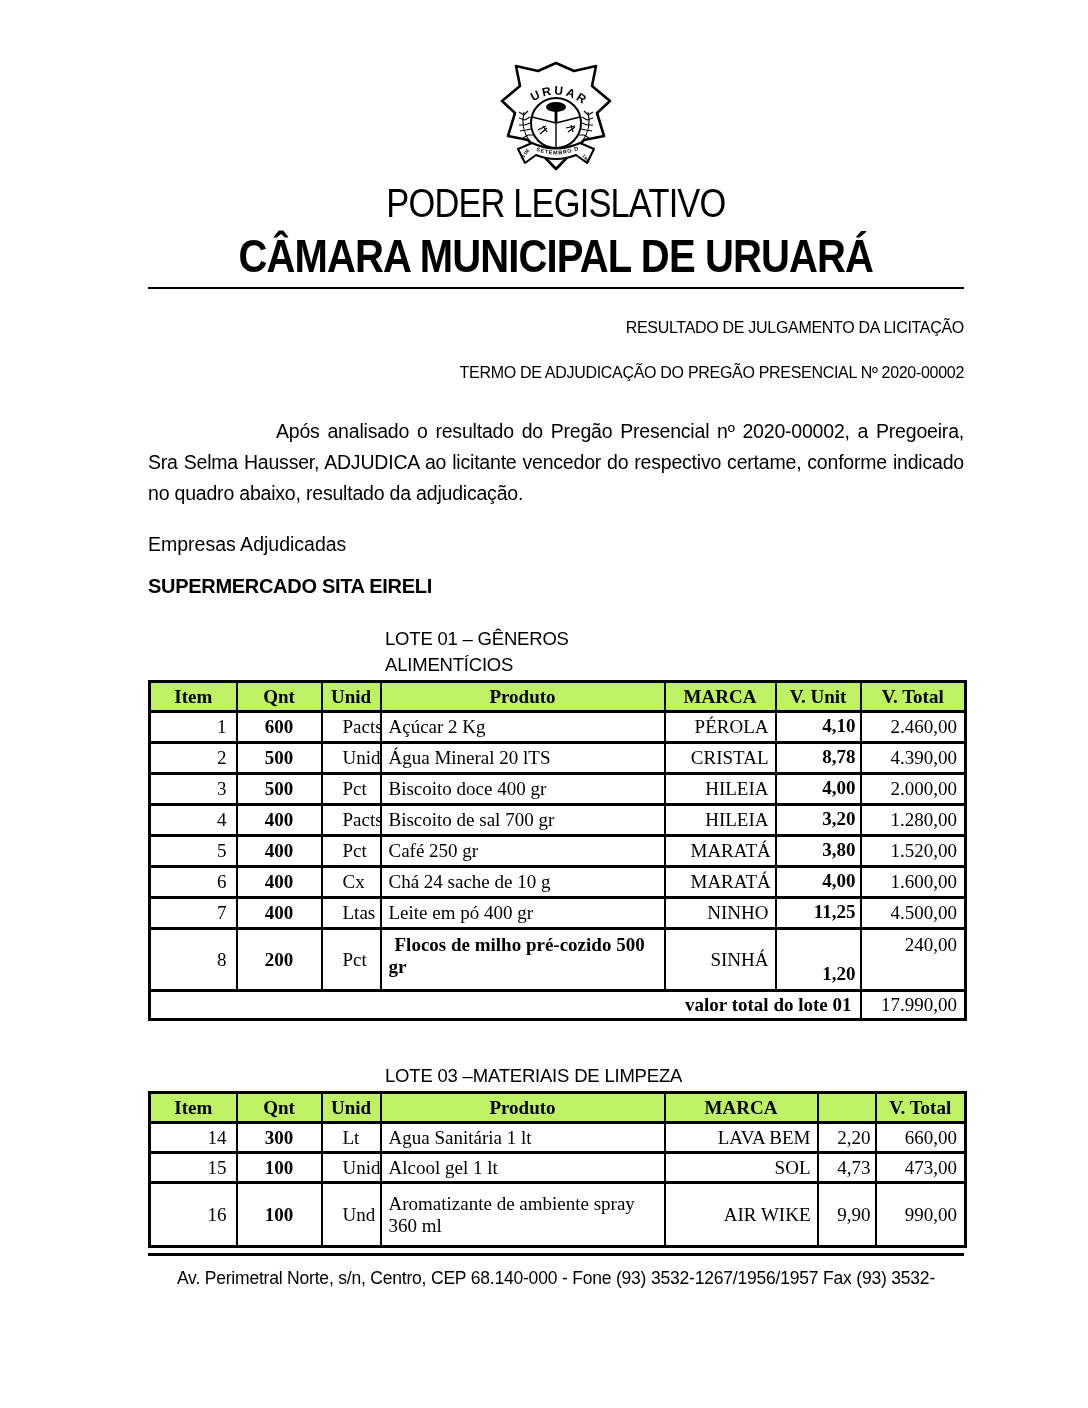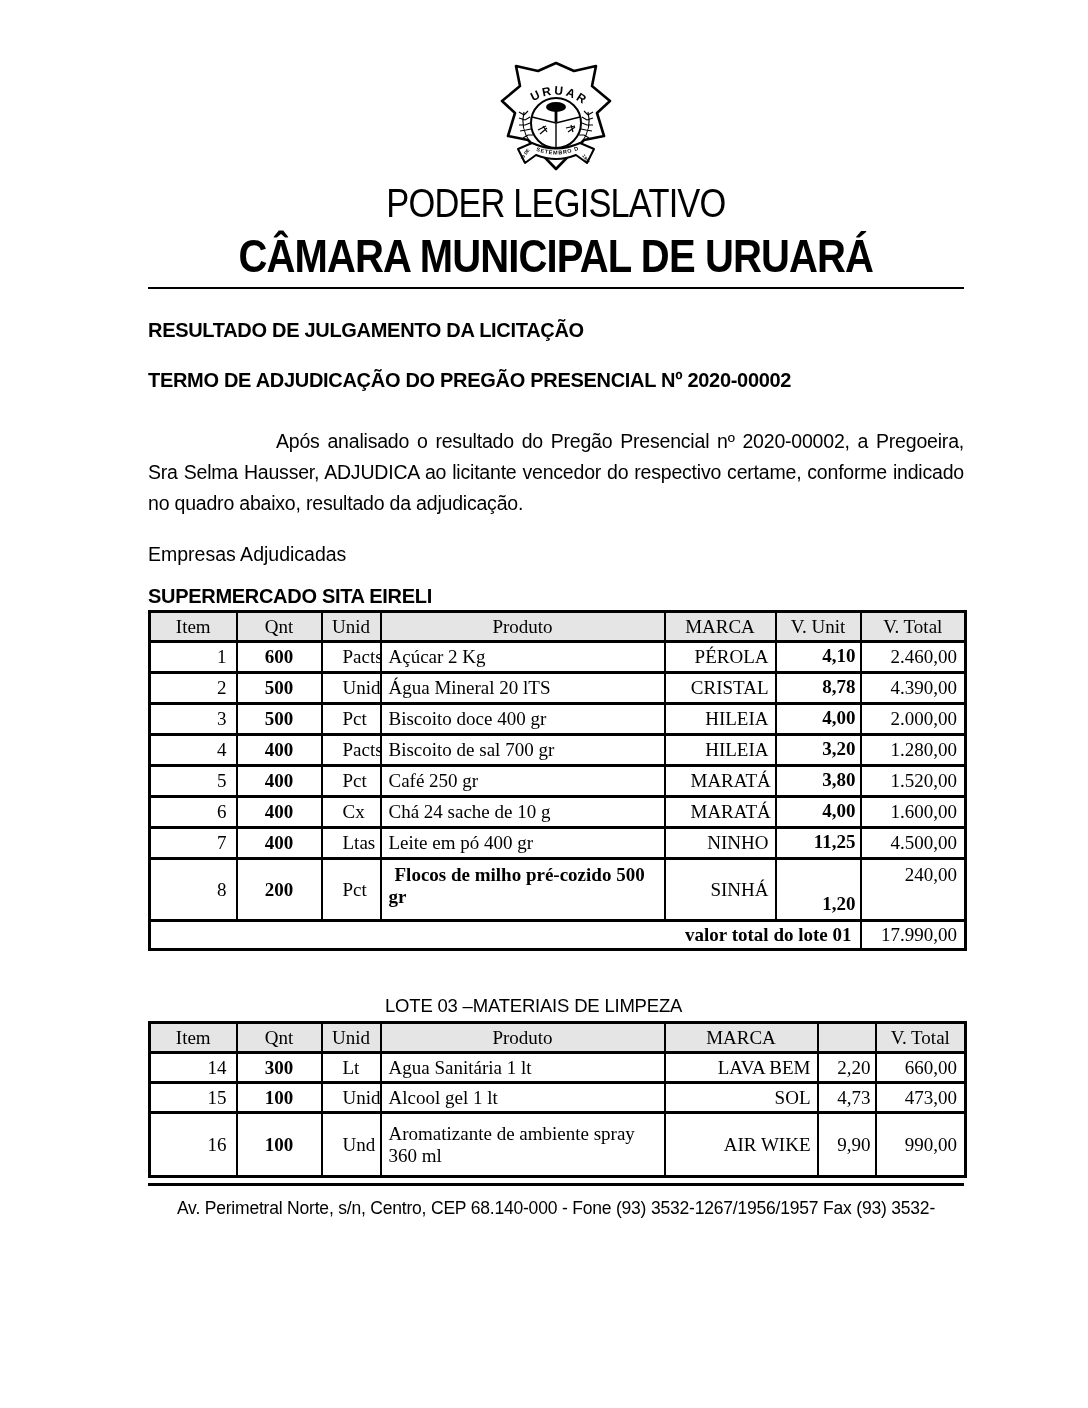--- a/index.html
+++ b/index.html
@@ -12,42 +12,42 @@
   .logo-wrap { text-align:center; height:112px; }
   .logo-wrap svg { display:inline-block; }
 
   
   .title1 { text-align:center; margin-top:8px; }
   .title1 span { display:inline-block; font-size:41px; font-weight:500; transform:scaleX(0.84); transform-origin:center; letter-spacing:-1px; }
   .title2 { text-align:center; margin-top:2px; }
   .title2 span { display:inline-block; font-size:46px; font-weight:700; transform:scaleX(0.87); transform-origin:center; letter-spacing:-1px; }
   .title-rule { border:none; border-top:2px solid #000; margin-top:4px; }
 
-  .subtitle { text-align:left; font-weight:700; font-size:20px; letter-spacing:-0.3px; }
+  .subtitle { text-align:right; font-weight:400; font-size:16px; letter-spacing:-0.3px; }
   .subtitle.s1 { margin-top:30px; }
   .subtitle.s2 { margin-top:27px; }
 
   .paragraph { margin-top:34px; font-size:19.5px; line-height:31px; text-align:justify; text-indent:128px; letter-spacing:-0.2px; }
 
   .empresas { margin-top:24px; font-size:19.5px; }
   .company  { margin-top:19px; font-size:20px; font-weight:700; letter-spacing:-0.3px; }
 
   .lote-heading { margin-left:237px; font-size:18.5px; line-height:26px; letter-spacing:-0.2px; }
   .lote1-heading { margin-top:28px; }
   .lote3-heading { margin-top:42px; }
 
   
   table { border-collapse:collapse; table-layout:fixed; width:816px; margin-top:2px;
           font-family:"Liberation Serif", serif; font-size:19px; border:3px solid #000; }
   th, td { border-left:2px solid #000; border-right:2px solid #000;
            border-top:3px solid #000; border-bottom:3px solid #000;
            overflow:hidden; }
   thead tr { height:30px; }
   tbody tr { height:30px; }
-  th { background:#e5e5e5; font-weight:400; padding:2px 2px; }
+  th { background:#bef264; font-weight:700; padding:2px 2px; }
   td { padding:2px 6px; vertical-align:middle; }
   td.c0 { text-align:right; padding-right:9px; }
   td.c1 { text-align:center; font-weight:700; }
   td.c2 { text-align:left; padding-left:20px; }
   td.c3 { text-align:left; padding-left:7px; }
   td.c4 { text-align:right; padding-left:25px; }
   td.c5 { text-align:right; padding-right:4px; }
   td.c6 { text-align:right; padding-right:7px; }
   #t1 td.c5 { font-weight:700; vertical-align:bottom; padding-bottom:4px; }
   #t1 tbody tr:last-child { height:62px; }
@@ -106,20 +106,24 @@
     <hr class="title-rule">
 
     <div class="subtitle s1">RESULTADO DE JULGAMENTO DA LICITAÇÃO</div>
     <div class="subtitle s2">TERMO DE ADJUDICAÇÃO DO PREGÃO PRESENCIAL Nº 2020-00002</div>
 
     <p class="paragraph">Após analisado o resultado do Pregão Presencial nº 2020-00002, a Pregoeira, Sra Selma Hausser, ADJUDICA ao licitante vencedor do respectivo certame, conforme indicado no quadro abaixo, resultado da adjudicação.</p>
 
     <div class="empresas">Empresas Adjudicadas</div>
     <div class="company">SUPERMERCADO SITA EIRELI</div>
 
+    <div class="lote-heading lote1-heading">
+      <div>LOTE 01 – GÊNEROS</div>
+      <div>ALIMENTÍCIOS</div>
+    </div>
 
     <table id="t1">
       <colgroup>
         <col style="width:87px">
           <col style="width:85px">
           <col style="width:59px">
         <col style="width:284px">
           <col style="width:111px">
           <col style="width:85px">
           <col style="width:105px">

